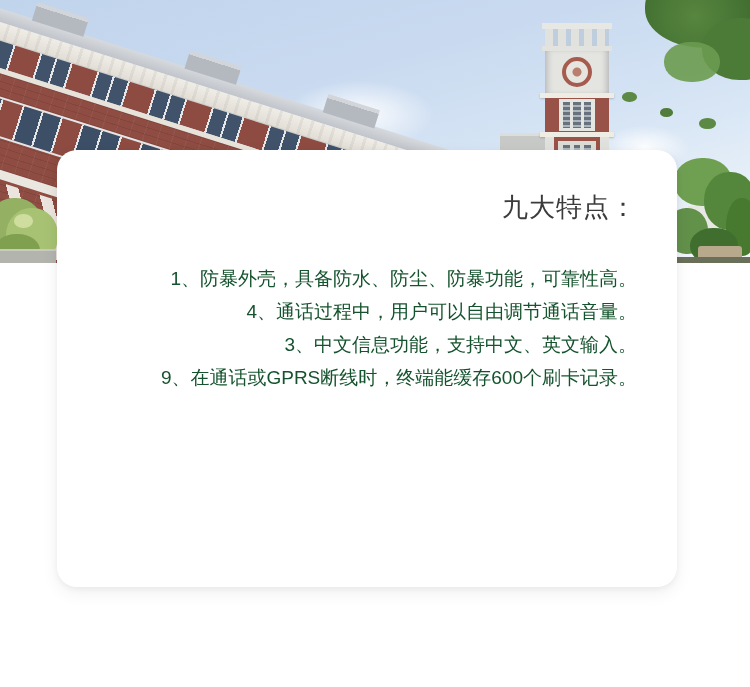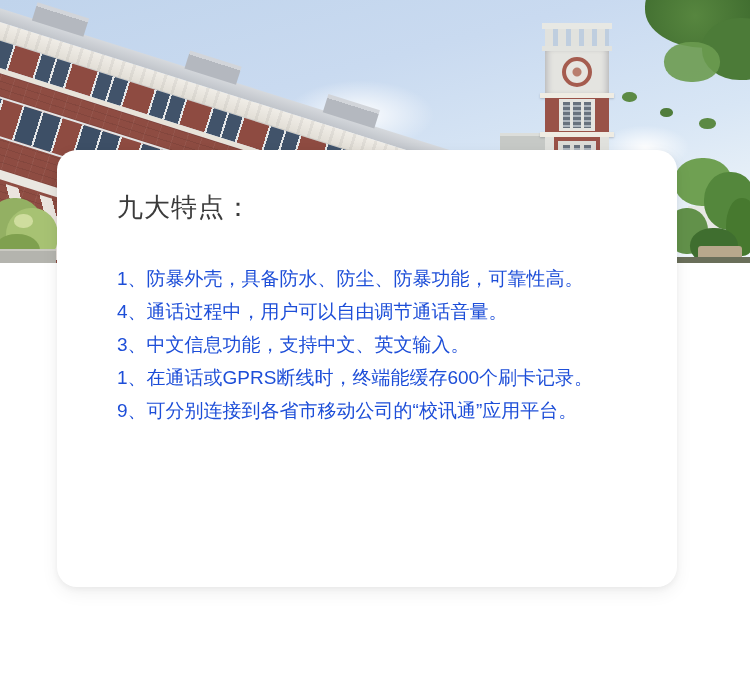--- a/index.html
+++ b/index.html
@@ -91,29 +91,29 @@
   .bu2{left:6px;top:208px;width:52px;height:56px;background:#a7c273;}
   .bu3{left:-6px;top:234px;width:46px;height:34px;background:#7fa04f;}
   .bu4{left:14px;top:214px;width:19px;height:14px;background:#cfdd9e;}
   .stone{position:absolute;left:0;top:249px;width:56px;height:14px;
     background:#b4b4ae;border-top:2px solid #cac9c2;}
   
   .card{
     position:absolute;left:57px;top:150px;width:620px;height:437px;
     background:#ffffff;border-radius:20px;overflow:hidden;
     box-shadow:0 6px 18px rgba(0,0,0,.06),0 2px 6px rgba(0,0,0,.05);
-    box-sizing:border-box;padding:42px 40px 0 60px;
+    box-sizing:border-box;padding:42px 40px 0 60px;text-align:right;
   }
   .card-title{
     margin:0 0 40px 0;font-size:26px;line-height:30px;font-weight:400;
     color:#3b3b3b;letter-spacing:1px;
   }
   .feature-list{list-style:none;margin:0;padding:0;}
   .feature-list li{
-    font-size:19px;line-height:33px;color:#1d4ed8;white-space:nowrap;
+    font-size:19px;line-height:33px;color:#14532d;white-space:nowrap;
   }
 </style>
 </head>
 <body>
 
 <div class="stage">
 
   <div class="photo">
     <div class="cloud c1"></div>
     <div class="cloud c2"></div>
@@ -183,18 +183,17 @@
     <div class="blob bu4"></div>
     <div class="stone"></div>
   </div>
 
   <div class="card">
     <h1 class="card-title">九大特点：</h1>
     <ul class="feature-list">
       <li>1、防暴外壳，具备防水、防尘、防暴功能，可靠性高。</li>
       <li>4、通话过程中，用户可以自由调节通话音量。</li>
       <li>3、中文信息功能，支持中文、英文输入。</li>
-      <li>1、在通话或GPRS断线时，终端能缓存600个刷卡记录。</li>
-      <li>9、可分别连接到各省市移动公司的“校讯通”应用平台。</li>
+      <li>9、在通话或GPRS断线时，终端能缓存600个刷卡记录。</li>
     </ul>
   </div>
 
 </div>
 
 </body></html>

